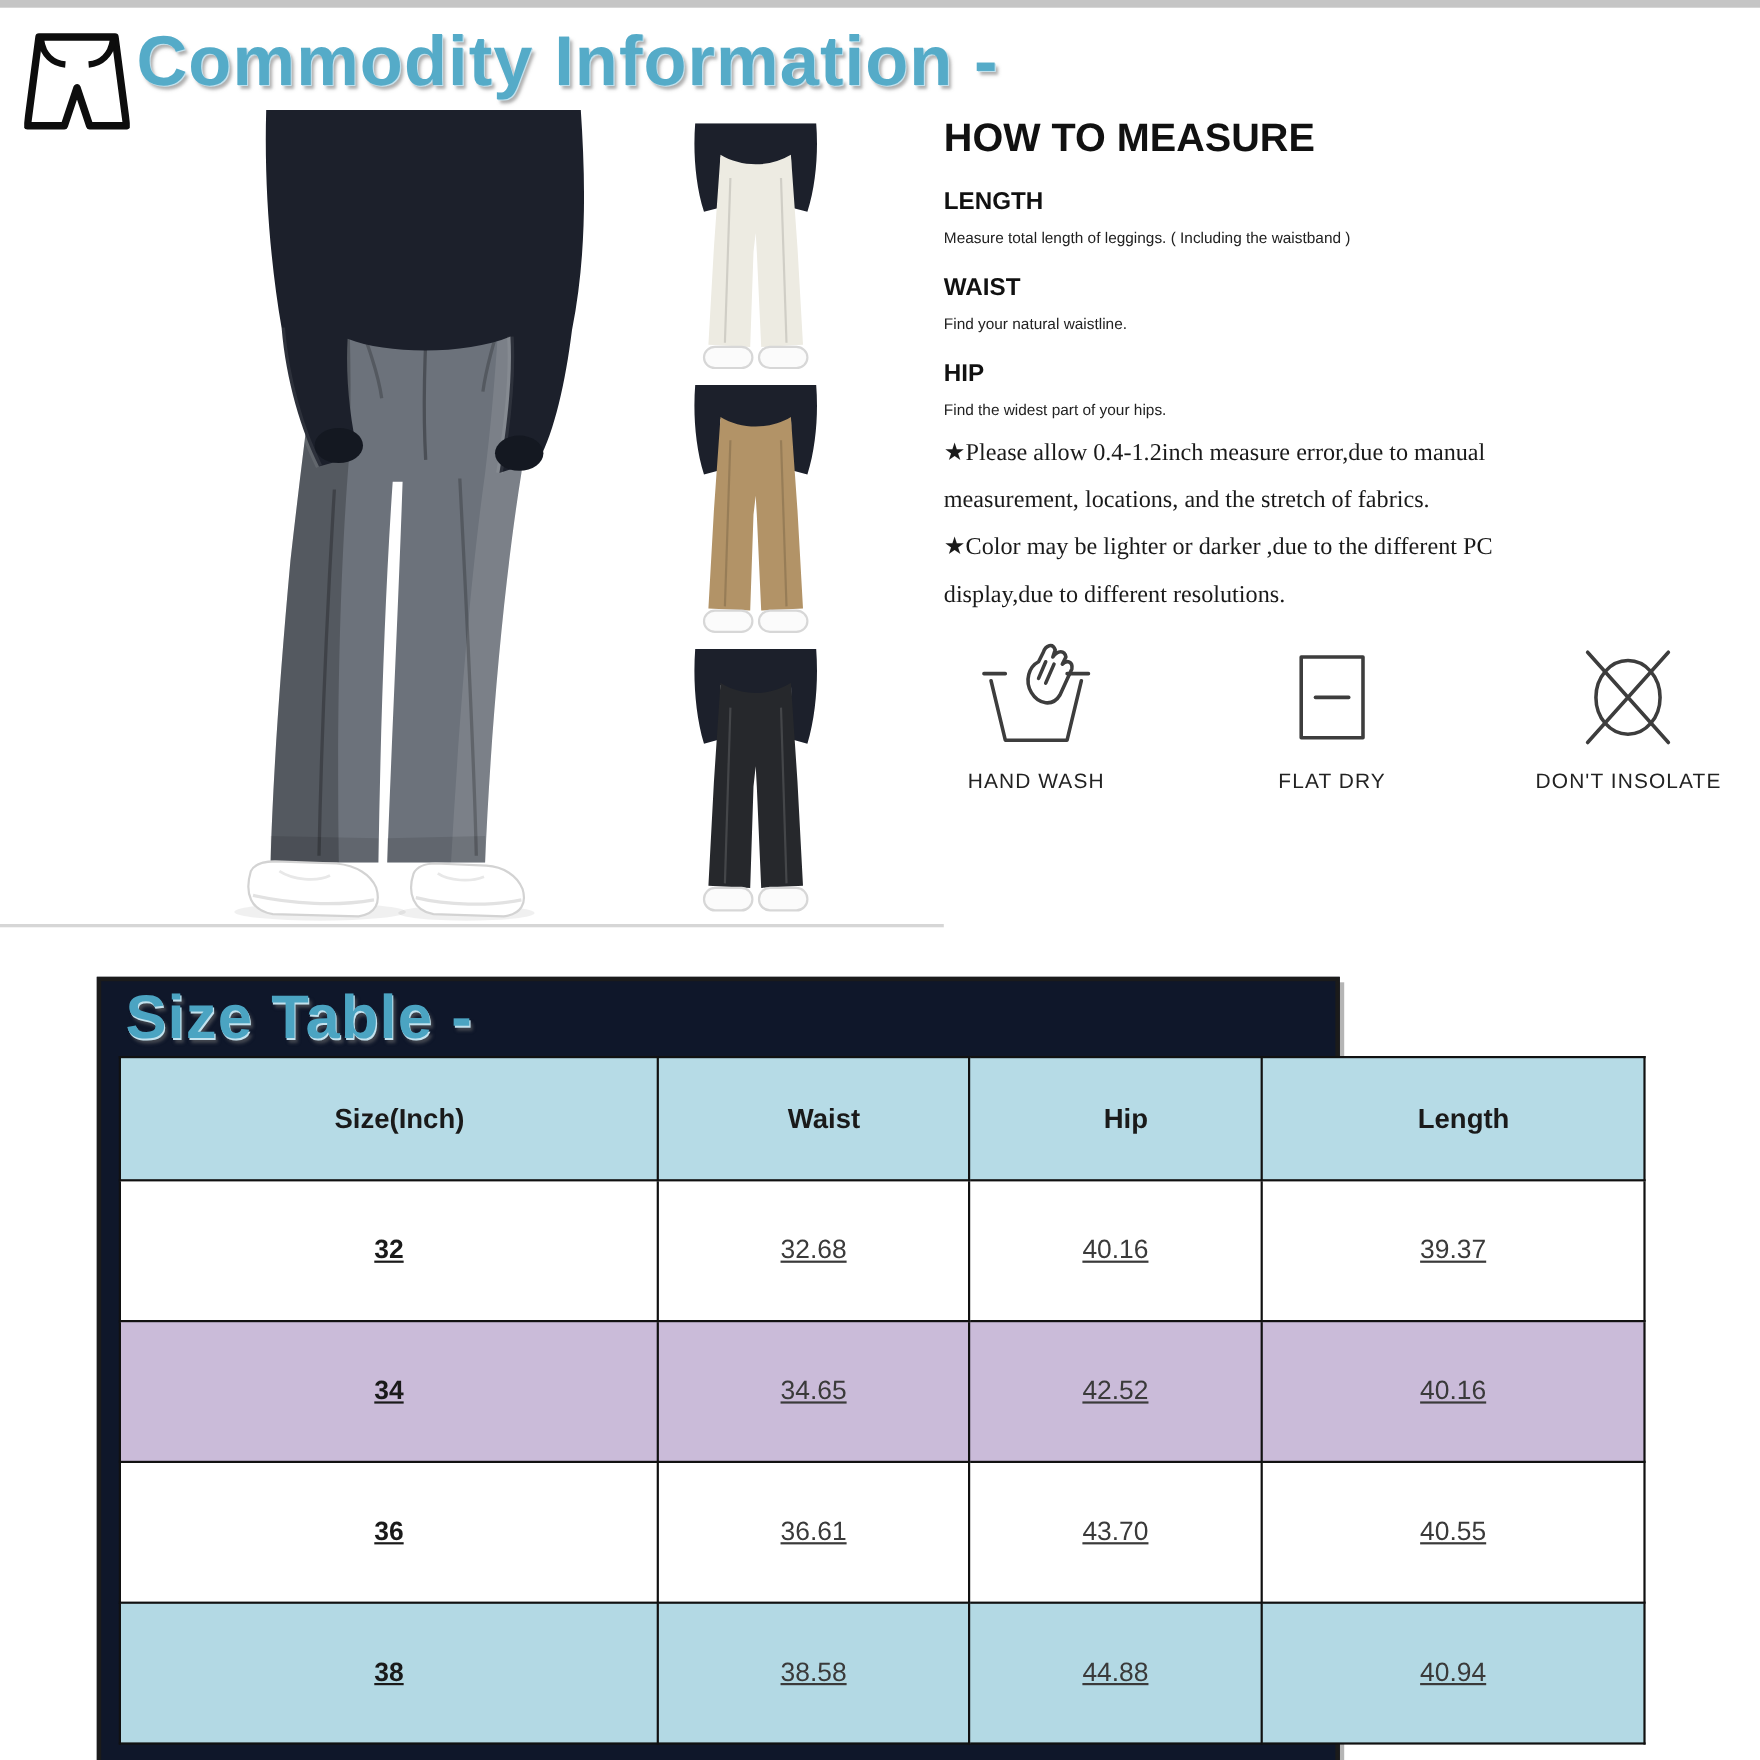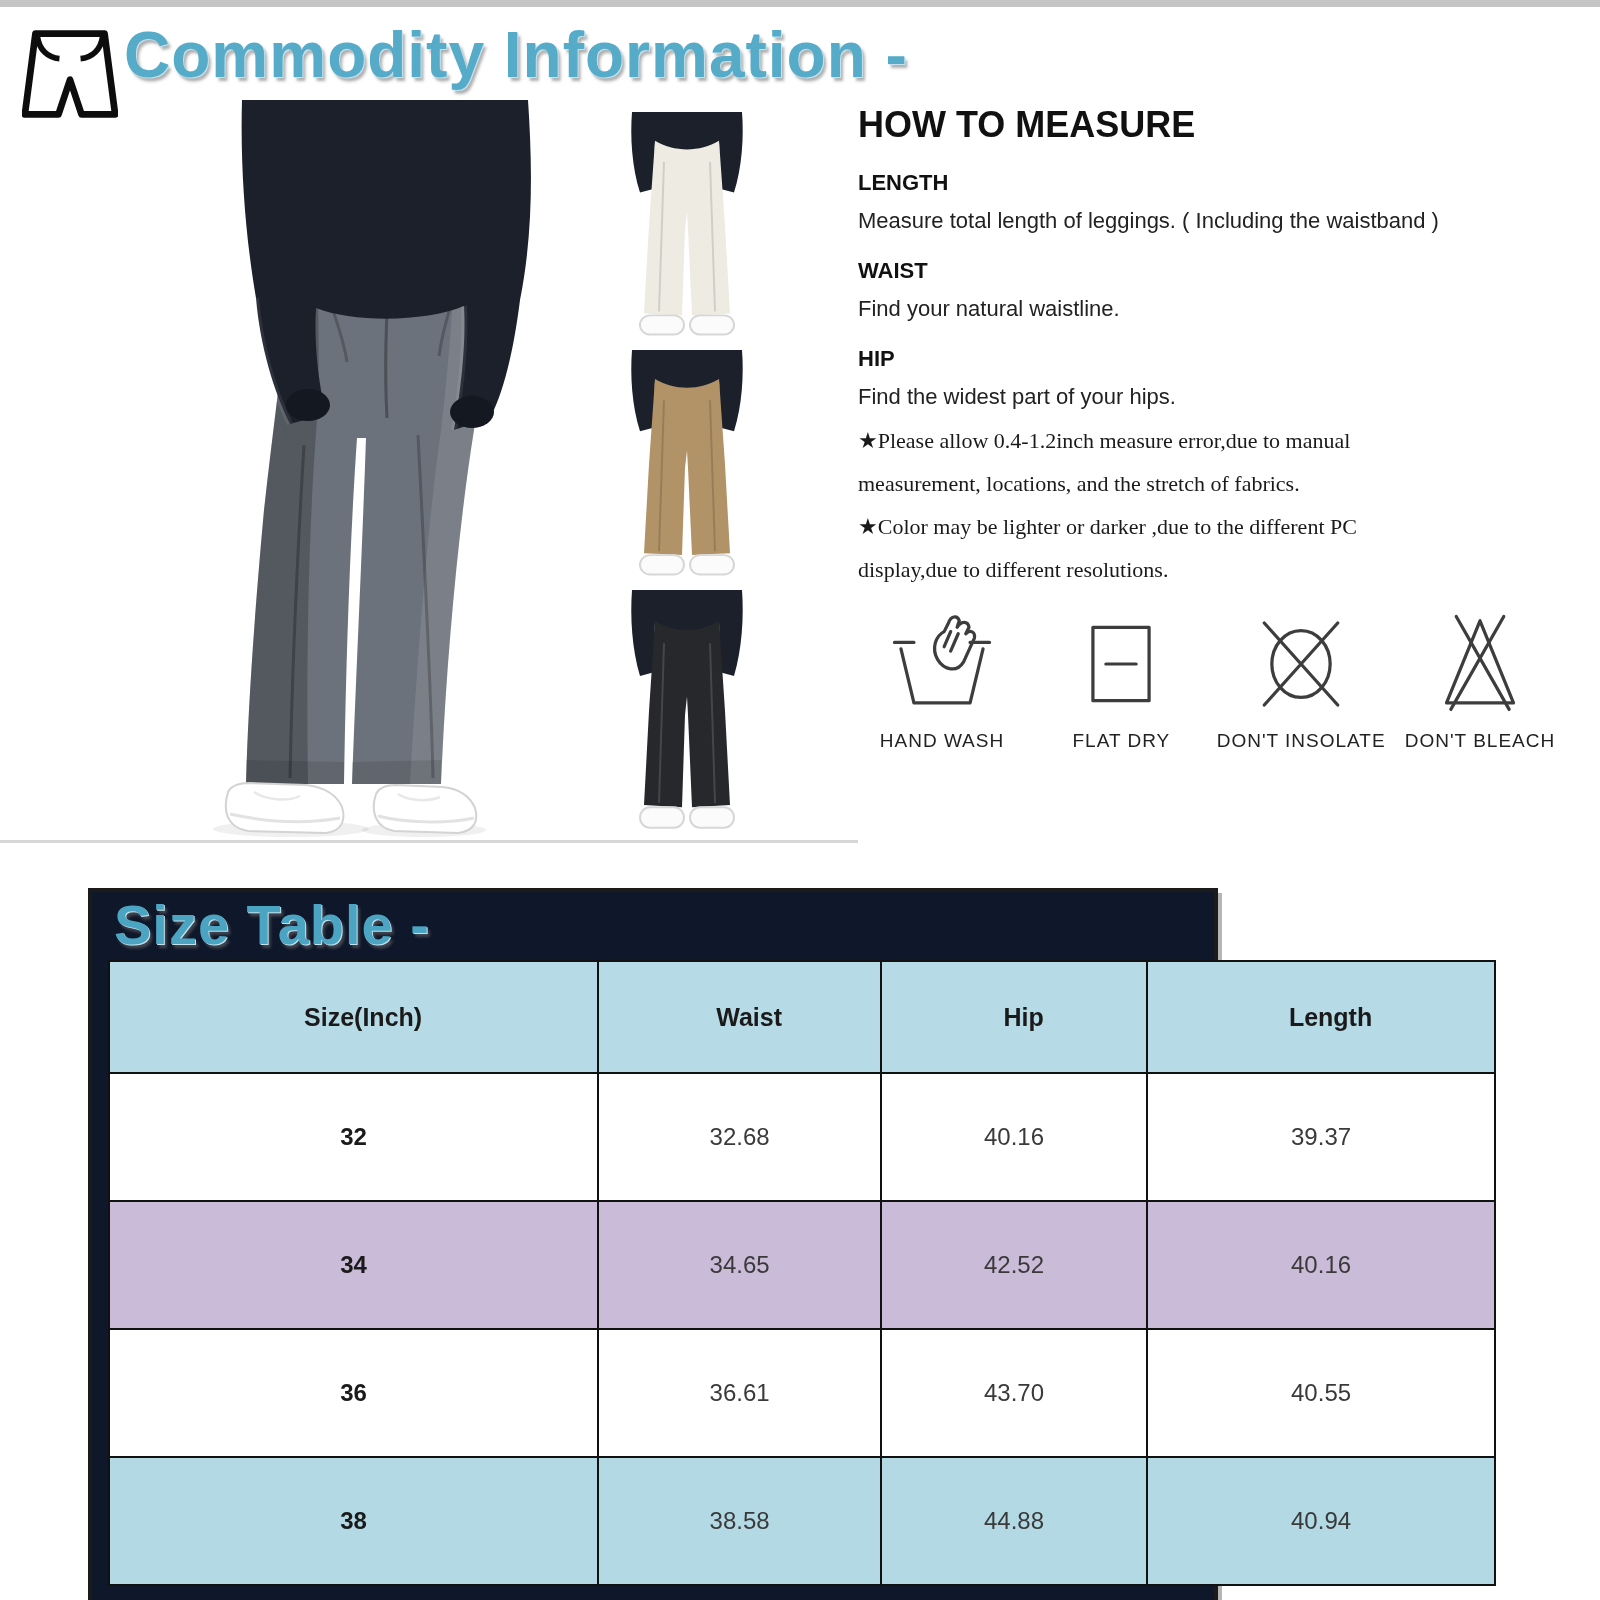--- a/index.html
+++ b/index.html
@@ -17,40 +17,40 @@
   .main-photo{position:absolute;left:196px;top:100px;width:370px;height:740px;background:#ffffff;}
   .thumb{position:absolute;left:628px;width:118px;background:#ffffff;}
   .thumb svg{display:block;width:100%;height:100%;}
   .t1{top:112px;height:236px;} .t2{top:350px;height:238px;} .t3{top:590px;height:252px;}
   .photo-baseline{position:absolute;left:0;top:840px;width:858px;height:3px;background:#d6d6d6;}
 
   
   .measure{position:absolute;left:858px;top:104px;width:716px;}
   .measure-title{margin:0 0 20px 0;font-size:36px;font-weight:bold;color:#111;}
   .m-label{margin:24px 0 12px 0;font-size:22px;font-weight:bold;color:#111;}
-  .m-text{margin:0;font-size:22px;color:#222;}
+  .m-text{margin:0;font-size:14px;color:#222;}
   .notes{margin-top:10px;width:520px;font-family:Liberation Serif, serif;
          font-size:22px;line-height:1.95;color:#1a1a1a;}
   .note{margin:0;}
   .care-row{margin-top:18px;width:706px;display:flex;justify-content:space-between;align-items:flex-end;}
   .care{width:168px;text-align:center;}
   .care svg{width:108px;height:108px;display:block;margin:0 auto;}
   .care-label{margin-top:12px;font-size:19px;letter-spacing:1px;color:#222;white-space:nowrap;}
 
   
   .size-box{position:absolute;left:88px;top:860px;width:1130px;height:716px;background:#0f172a;
         border:4px solid #1b1b1b;box-sizing:border-box;box-shadow:4px 5px 0 rgba(90,90,90,0.45);margin-top:28px;}
   .size-title{position:absolute;left:22px;top:0px;margin:0;font-size:56px;font-weight:bold;
         letter-spacing:1px;color:#4ba4c2;
         text-shadow:1px 1px 0 #c3e2ee, 3px 4px 3px rgba(110,110,110,0.55);}
   table.size-table{position:absolute;left:16px;top:68px;width:1388px;border-collapse:collapse;
         table-layout:fixed;}
   .size-table th,.size-table td{border:2px solid #111;text-align:center;vertical-align:middle;}
   .size-table th{height:108px;font-size:25px;font-weight:bold;color:#1a1a1a;padding-left:20px;}
-  .size-table td{height:124px;font-size:24px;color:#3a3a3a;}
+  .size-table td{height:124px;font-size:24px;color:#3a3a3a;text-decoration:underline;}
   .size-table td.size-cell{font-weight:bold;color:#1a1a1a;}
   .c0{width:35.3%;} .c1{width:20.4%;} .c2{width:19.2%;} .c3{width:25.1%;}
 
   .icon-stroke{stroke:#3d3d3d;fill:none;stroke-width:3;stroke-linecap:round;stroke-linejoin:round;}
 </style>
 </head>
 <body>
 
 <div class="page">
   <div class="top-strip"></div>
@@ -162,27 +162,20 @@
         </svg>
         <div class="care-label">FLAT DRY</div>
       </div>
       <div class="care">
         <svg viewBox="0 0 100 100">
           <ellipse class="icon-stroke" cx="50" cy="50" rx="27" ry="31"></ellipse>
           <path class="icon-stroke" d="M16,12 L84,88 M84,12 L16,88"></path>
         </svg>
         <div class="care-label">DON'T INSOLATE</div>
       </div>
-      <div class="care">
-        <svg viewBox="0 0 100 100">
-          <path class="icon-stroke" d="M50,10 L19,86 H81 Z"></path>
-          <path class="icon-stroke" d="M28,6 L77,92 M72,6 L23,92"></path>
-        </svg>
-        <div class="care-label">DON'T BLEACH</div>
-      </div>
     </div>
   </div>
 
   <div class="size-box">
     <h2 class="size-title">Size Table -</h2>
     <table class="size-table">
       <colgroup>
           <col class="c0">
           <col class="c1">
           <col class="c2">

